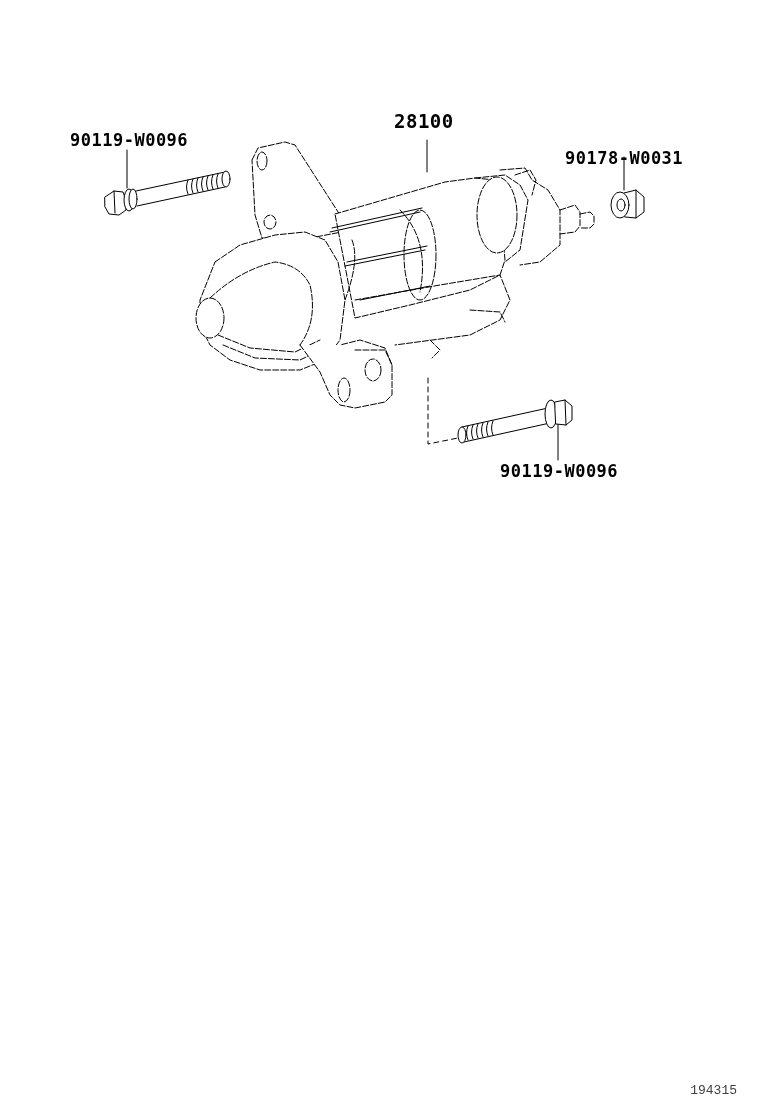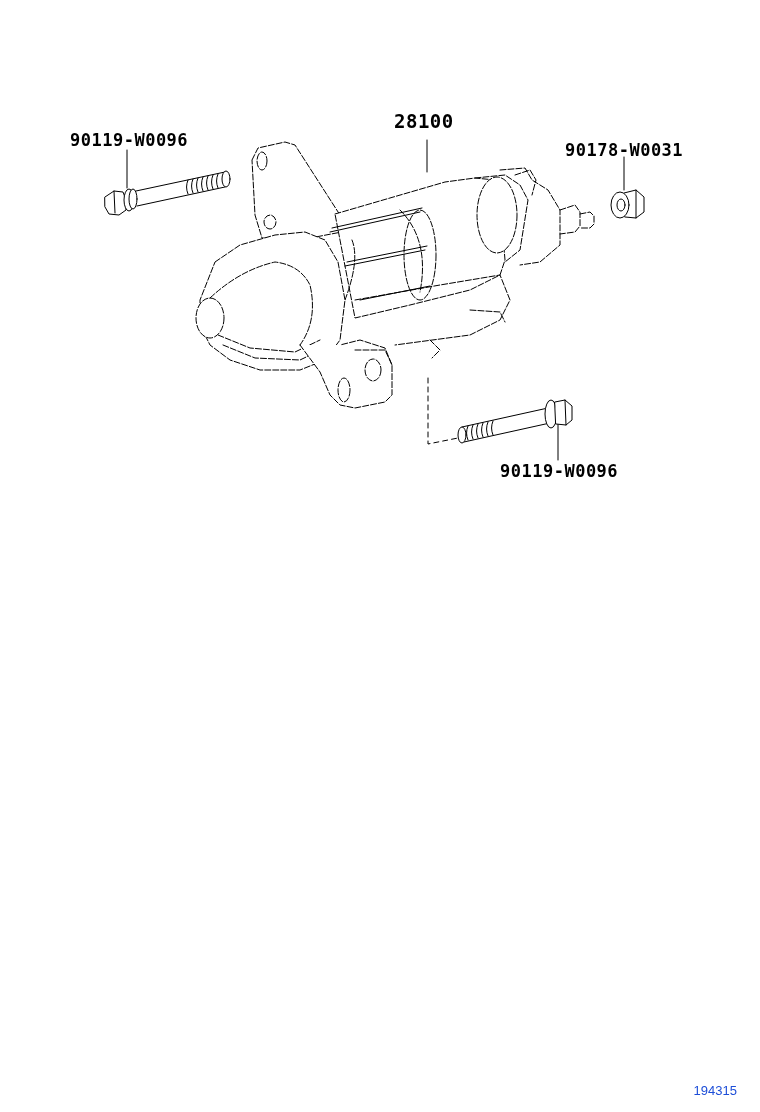--- a/index.html
+++ b/index.html
@@ -36,23 +36,23 @@
       cursor: pointer;
       line-height: 1;
     }
     .part-label.main {
       font-size: 19px;
     }
     .figure-id {
       position: absolute;
       right: 18px;
       bottom: 14px;
-      font-family: Liberation Sans, sans-serif;
+      font-family: Liberation Mono, monospace;
       font-size: 13px;
-      color: #1d4ed8;
+      color: #404040;
     }
   </style>
 </head>
 <body>
 
 <div class="diagram">
 
   <svg width="760" height="1112" viewBox="0 0 760 1112" fill="none" stroke="#000" stroke-width="1" stroke-linejoin="round" stroke-linecap="round">
 
     <g>
@@ -139,18 +139,18 @@
       <path d="M330,232 L420,212 M332,228 L422,208"></path>
       <path d="M345,266 L425,250 M347,262 L427,246"></path>
       <path d="M360,300 L430,286"></path>
     </g>
   </svg>
 
   <div class="part-label" style="left:70px; top:132px;">90119-W0096</div>
 
   <div class="part-label main" style="left:394px; top:112px;">28100</div>
 
-  <div class="part-label" style="left:565px; top:142px;">90178-W0031</div>
+  <div class="part-label" style="left:565px; top:150px;">90178-W0031</div>
 
   <div class="part-label" style="left:500px; top:463px;">90119-W0096</div>
 
   <div class="figure-id">194315</div>
 </div>
 
 </body></html>

